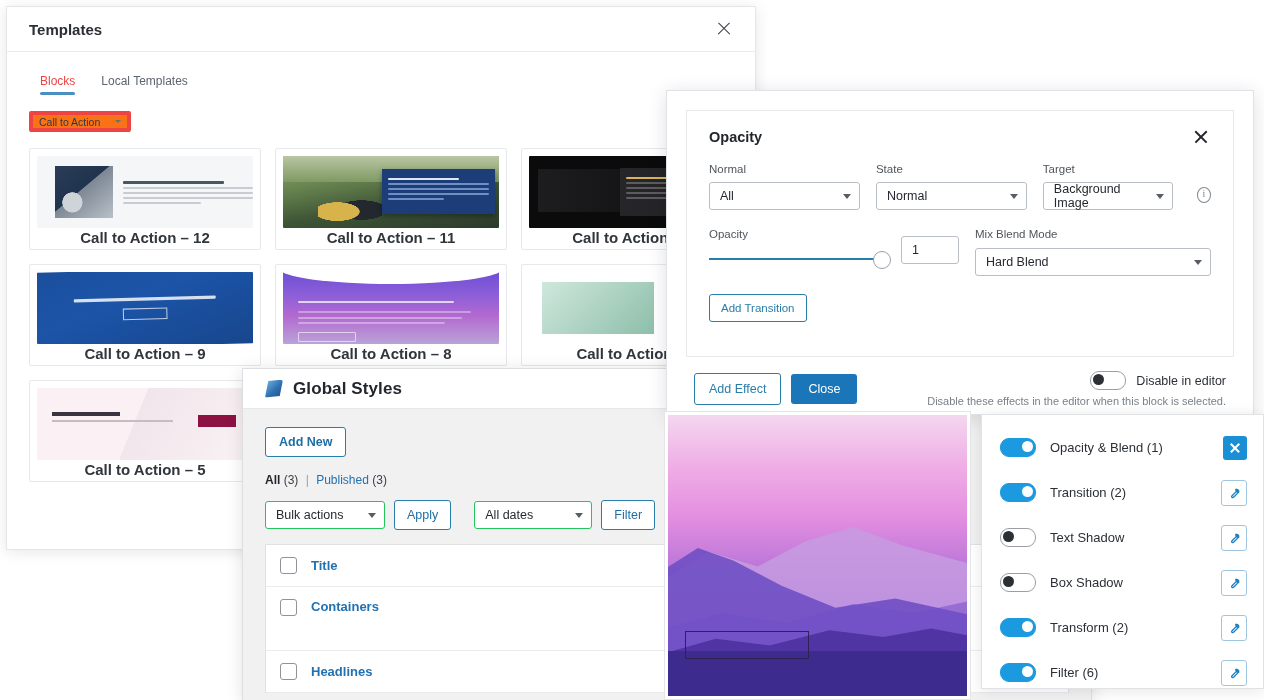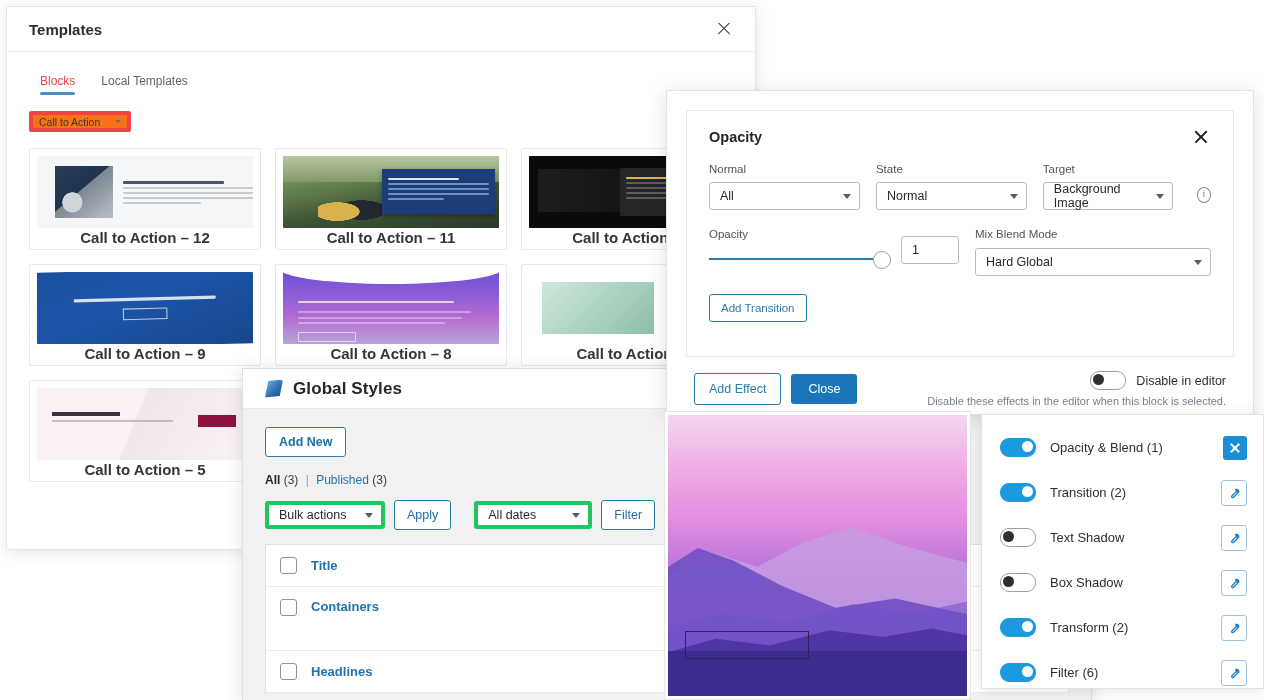--- a/index.html
+++ b/index.html
@@ -367,21 +367,21 @@
     color:#1e6fa3; font-size:12.5px; font-weight:bold; cursor:pointer;
   }
   .gs-filters { margin-top:16px; font-size:12px; color:#3c4148; }
   .gs-filters .lnk { color:#2271b1; cursor:pointer; }
   .gs-filters b { color:#23272d; }
   .gs-filters .sep { color:#9aa0a6; margin:0 4px; }
 
   .gs-actions { display:flex; align-items:center; gap:9px; margin-top:13px; }
   .gs-sel {
     height:28px; min-width:118px; background:#fff;
-    border:4px solid #22c55e; border-radius:3px;
+    border:1px solid #22c55e; border-radius:3px;
     display:flex; align-items:center; justify-content:space-between;
     padding:0 8px 0 10px; box-sizing:border-box;
     font-size:12.5px; color:#25292f; cursor:pointer;
   }
   .gs-btn {
     height:28px; padding:0 12px;
     border:1px solid #2a7da8; border-radius:3px; background:#fff;
     color:#1e6fa3; font-size:12.5px; cursor:pointer;
     display:inline-flex; align-items:center;
   }
@@ -696,21 +696,21 @@
             <div class="track"></div>
             <div class="knob"></div>
           </div>
         </div>
 
         <div class="num-box">1</div>
 
         <div class="blend-field">
           <div class="op-label">Mix Blend Mode</div>
           <div class="sel" style="margin-top:8px">
-            <span>Hard Global</span>
+            <span>Hard Blend</span>
             <span class="cv"></span>
           </div>
         </div>
       </div>
 
       <div style="margin-top:18px">
         <div class="btn-outline">Add Transition</div>
       </div>
     </div>
 

